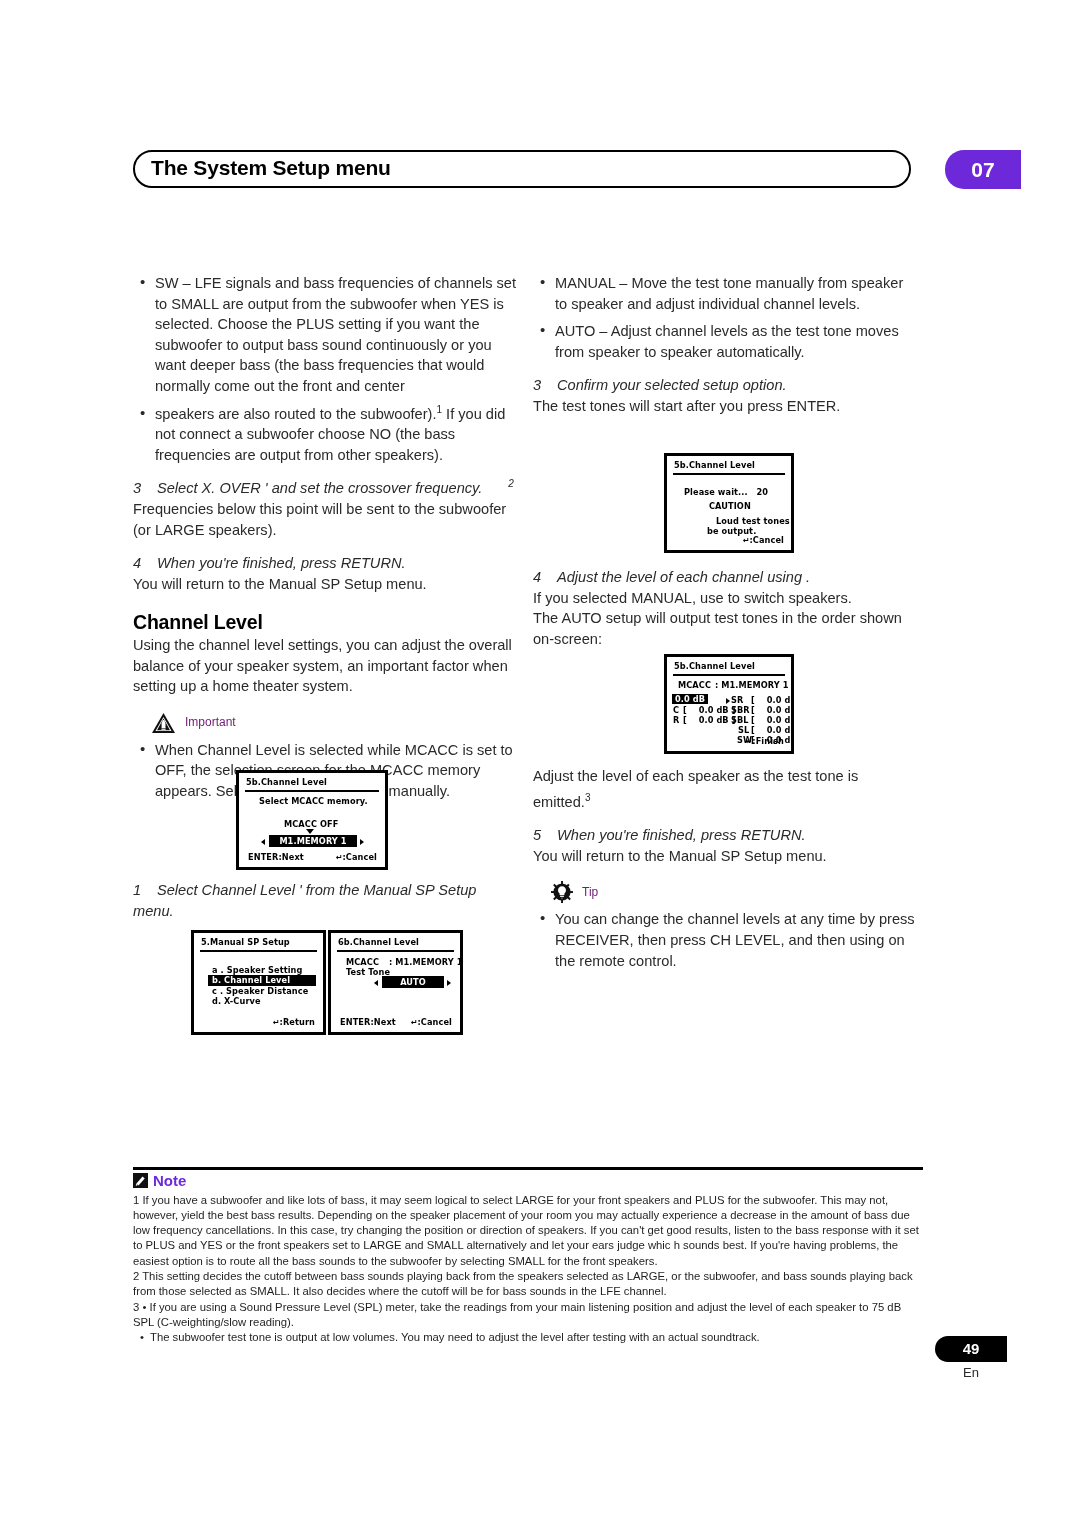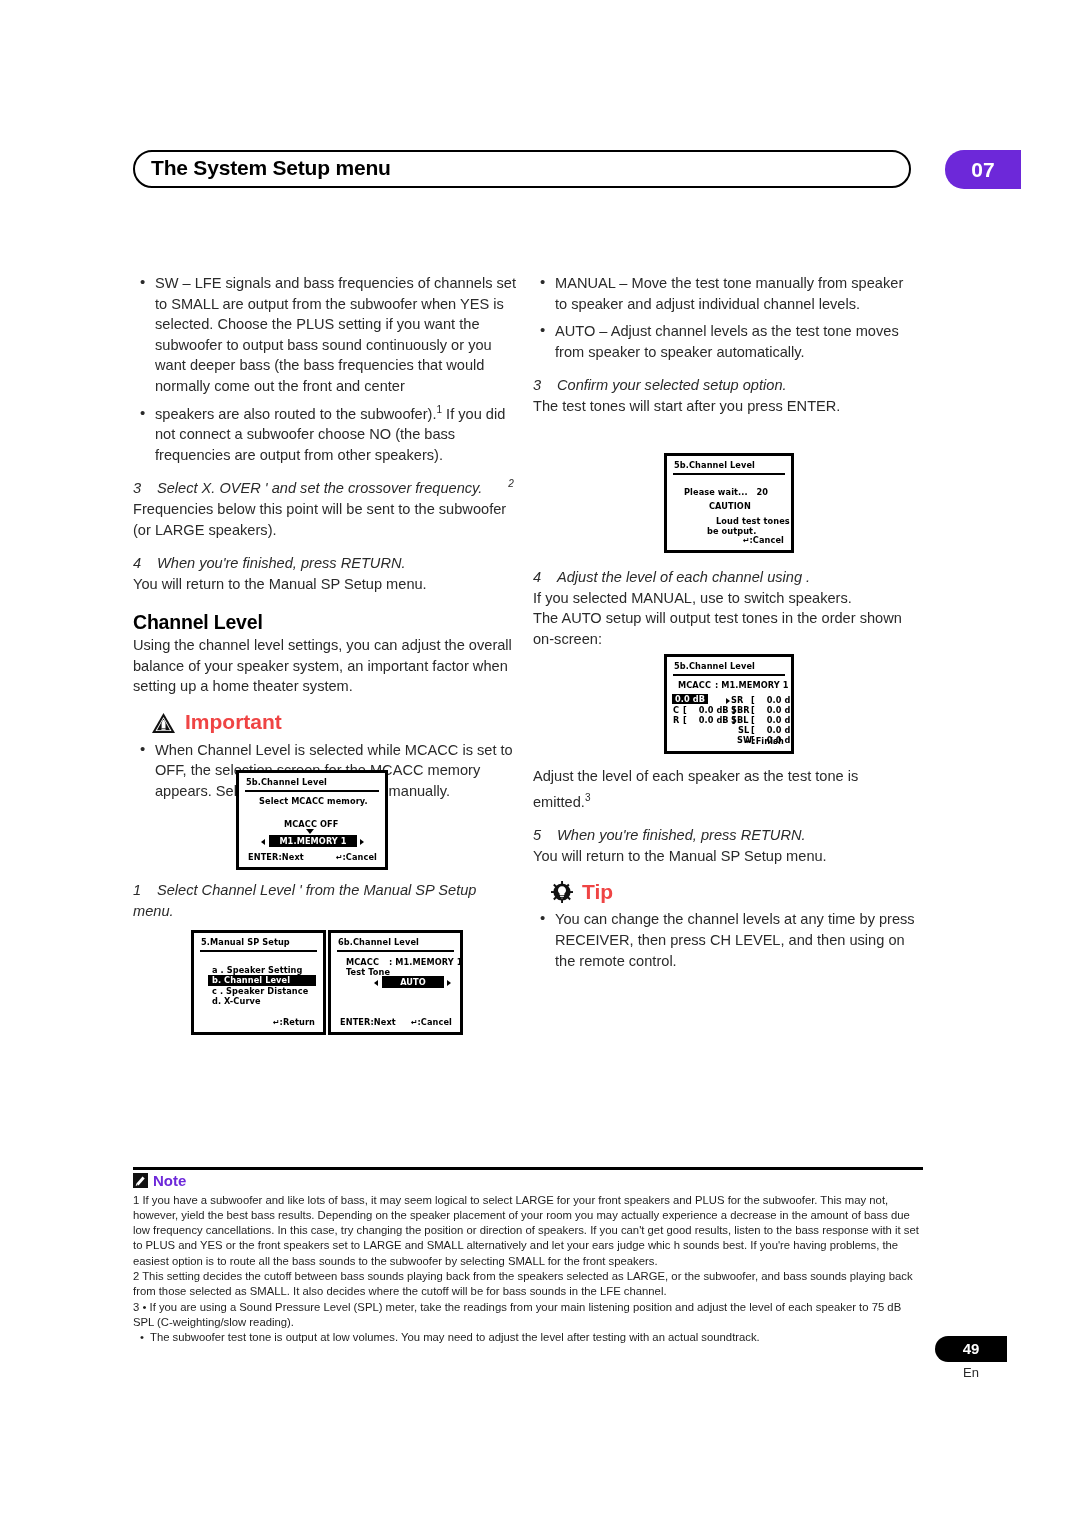--- a/index.html
+++ b/index.html
@@ -116,23 +116,23 @@
   
   .callout-head {
     display: flex;
     align-items: center;
     gap: 9px;
     padding-left: 18px;
     margin-top: 15px;
     margin-bottom: 6px;
   }
   .callout-head .label {
-    font-size: 21px;
-    font-weight: bold;
-    color: #ef4444;
+    font-size: 12px;
+    font-weight: normal;
+    color: #701a75;
   }
   .icon-important {
     width: 25px; height: 22px;
     display: block;
   }
   .icon-tip {
     width: 22px; height: 22px;
     display: block;
   }
 

